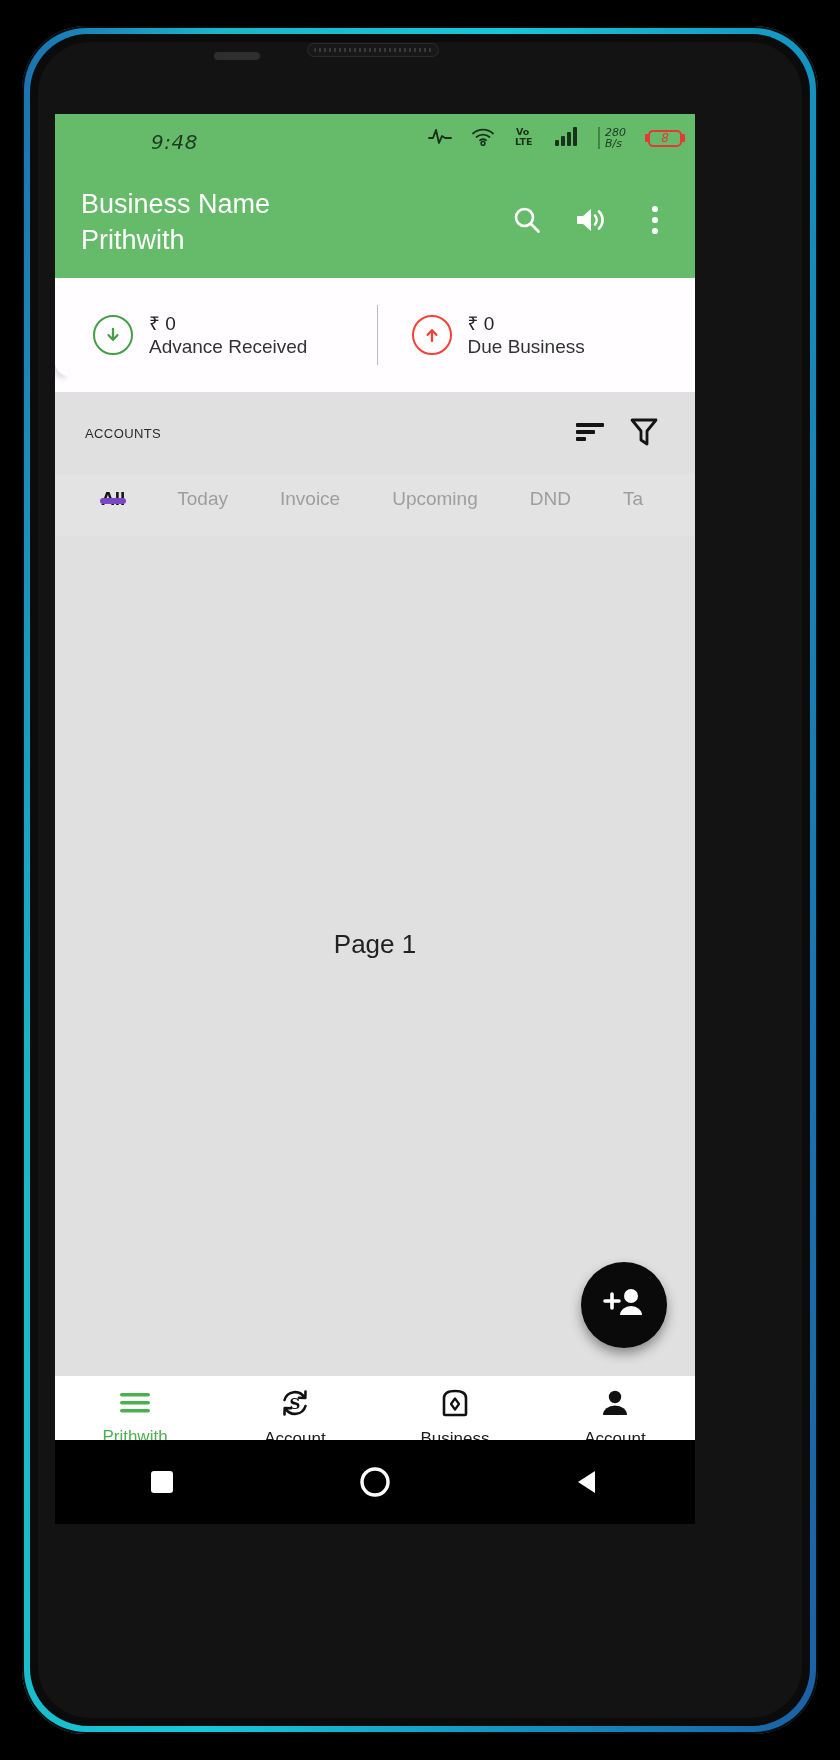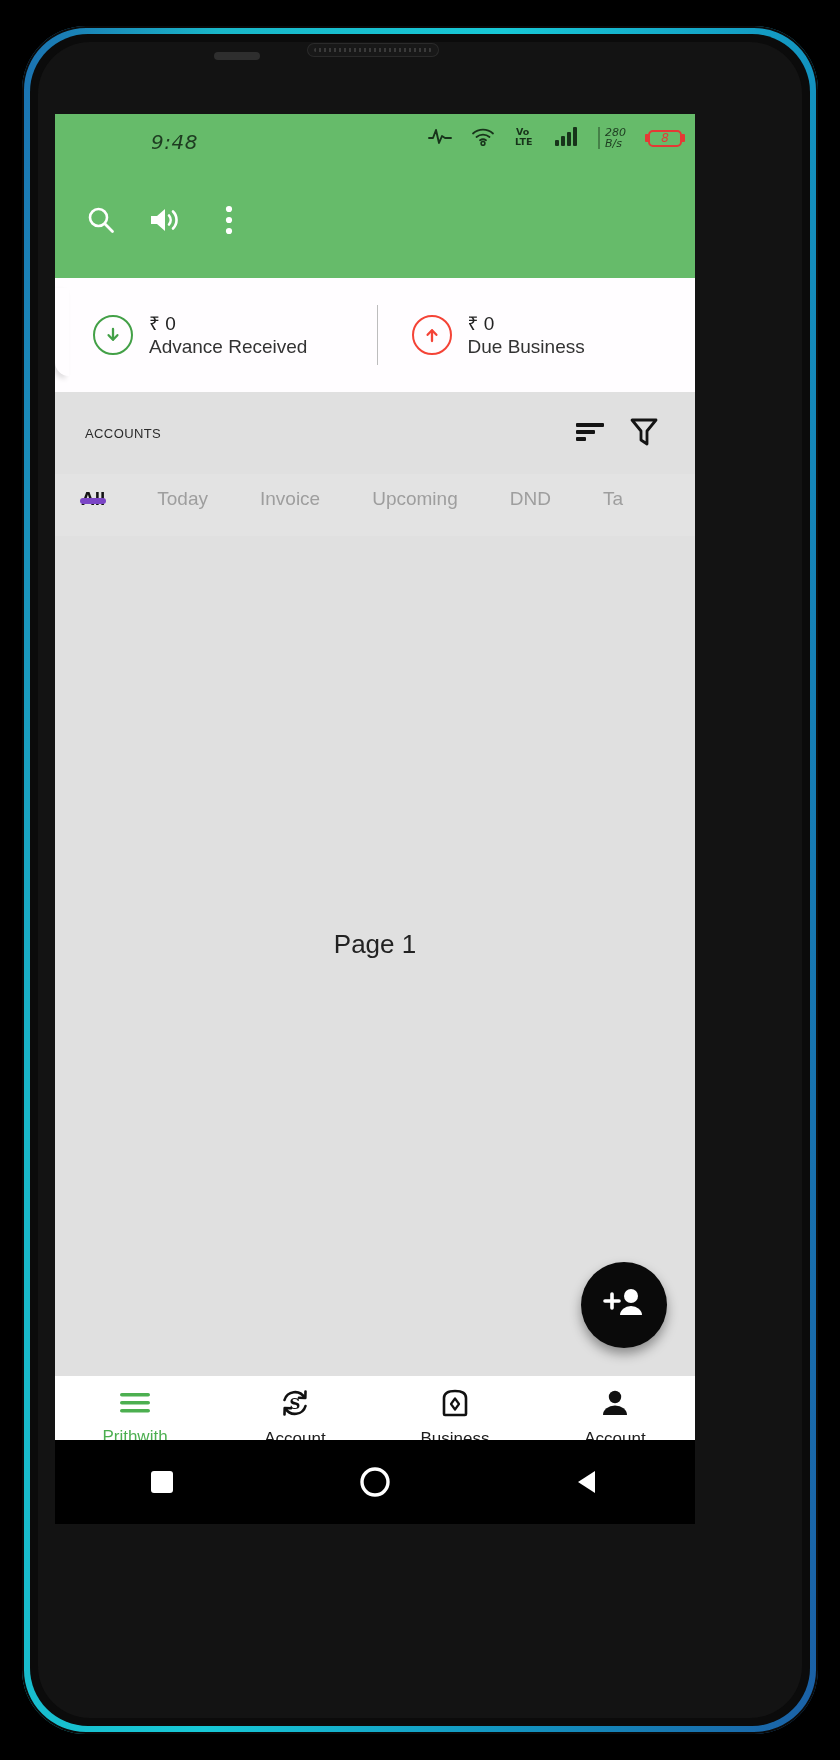--- a/index.html
+++ b/index.html
@@ -258,21 +258,21 @@
     display: flex; align-items: center; justify-content: center;
     cursor: pointer;
   }
 
   
   #tab-bar {
     height: 62px;
     background: #e3e3e3;
     display: flex;
     align-items: flex-start;
-    padding-left: 0;
+    padding-left: 20px;
     overflow: hidden;
     position: relative;
   }
   .tab {
     position: relative;
     padding: 14px 0 0 0;
     margin-right: 0;
     flex: 0 0 auto;
     text-align: center;
     cursor: pointer;
@@ -423,20 +423,24 @@
         <div id="battery-nub"></div>
         <div id="battery-body">
           <span id="battery-level">8</span>
         </div>
         <div id="battery-tip"></div>
       </div>
     </div>
   </div>
 
   <div id="app-bar">
+    <div id="app-bar-titles">
+      <div class="appbar-title">Business Name</div>
+      <div class="appbar-title">Prithwith</div>
+    </div>
     <div class="appbar-actions">
 
       <div class="appbar-btn">
         <span>
           <svg width="32" height="32" viewBox="0 0 32 32">
             <circle cx="13.5" cy="13.5" r="8.5" fill="none" stroke="#ffffff" stroke-width="2.6"></circle>
             <line x1="19.8" y1="19.8" x2="27.5" y2="27.5" stroke="#ffffff" stroke-width="2.8" stroke-linecap="round"></line>
           </svg>
         </span>
       </div>

